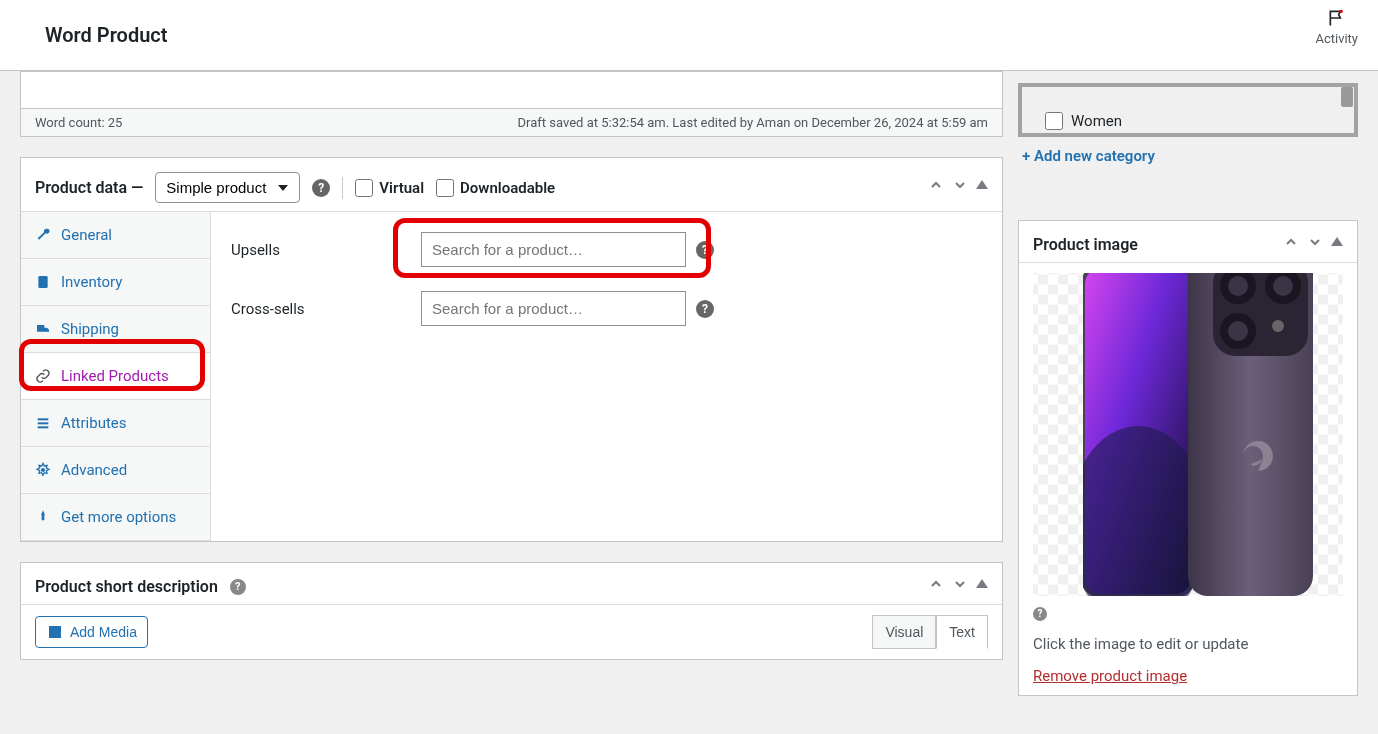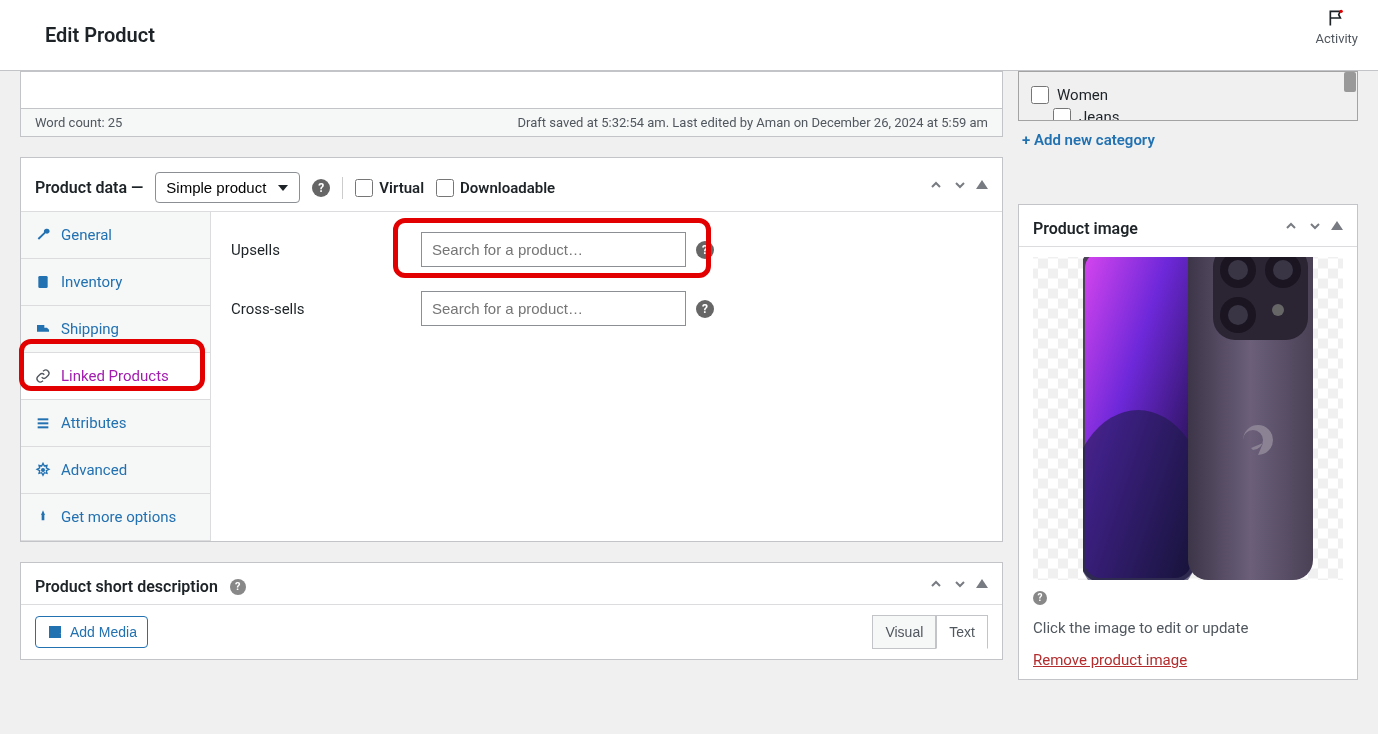--- a/index.html
+++ b/index.html
@@ -33,42 +33,42 @@
 .pd-tabs li.active { background:#fff; }
 .pd-tabs li.active a { color:#a21caf; }
 .pd-tabs li svg { width:16px;height:16px; color:#2271b1; flex-shrink:0;}
 .pd-tabs li.active svg { color:#50575e;}
 .pd-content { flex:1; padding:20px;}
 .field-row { display:flex; align-items:center; margin-bottom:24px;}
 .field-row label { width:190px; font-size:15px;}
 .search-input { width:265px; border:1px solid #8c8f94; border-radius:0; padding:8px 10px; font-size:15px; color:#666;}
 .highlight-red { border:5px solid #e30000; border-radius:12px; position:absolute;}
 .add-category { color:#2271b1; font-weight:600; text-decoration:none; font-size:15px; display:block; padding:10px 4px 0 4px;}
-.cat-box { border:1px solid #a3a3a3; padding:12px; max-height:50px; overflow:auto; font-size:15px; position:relative;}
+.cat-box { border:4px solid #a3a3a3; padding:23px; max-height:50px; overflow:auto; font-size:15px; position:relative;margin-top:12px;}
 .cat-item { display:flex; align-items:center; gap:8px; padding:2px 0;}
 .cat-item input { width:18px;height:18px;border:1px solid #8c8f94;border-radius:4px;}
 .product-img { width:100%; background:repeating-conic-gradient(#f0f0f0 0% 25%, #fff 0% 50%) 50% / 20px 20px; height:323px; position:relative; overflow:hidden;}
 .phone-draw { position:absolute; left:50px; bottom:0; width:230px; height:350px;}
 .img-note { font-size:15px; color:#50575e; padding:14px 0;}
 .remove-link { color:#b32d2e; font-size:15px;}
 .editor-toolbar { padding:10px 14px; display:flex; justify-content:space-between; align-items:center;gap:24px;}
 .add-media-btn { border:1px solid #2271b1; color:#2271b1; background:#fff; padding:6px 10px; border-radius:4px; font-size:14px; display:inline-flex; align-items:center; gap:6px; cursor:pointer;}
 .tabs-vt { display:flex;}
 .tabs-vt button { border:1px solid #c3c4c7; background:#f6f7f7; padding:8px 12px; font-size:14px; cursor:pointer; color:#50575e;}
 .tabs-vt button.active { background:#fff; border-bottom-color:#fff;}
 .relwrap { position:relative; }
 .chev { width:16px; height:16px;}
 .cat-scroll { position:absolute; right:0; top:0; bottom:0; width:14px; background:#f0f0f0;}
 .cat-thumb { position:absolute; right:1px; top:0; width:12px; height:20px; background:#999; border-radius:2px;}
 </style>
 </head>
 <body>
 
 <div class="header">
-  <h1>Edit Product</h1>
+  <h1>Word Product</h1>
   <div class="activity">
     <svg viewBox="0 0 24 24" fill="none" stroke="#1d2327" stroke-width="2">
         <path d="M4 21V4h12l-2 4 2 4H4"></path>
         <circle cx="17" cy="4" r="2" fill="#e30000" stroke="none"></circle>
       </svg>
     <div>Activity</div>
   </div>
 </div>
 
 <div class="page">

